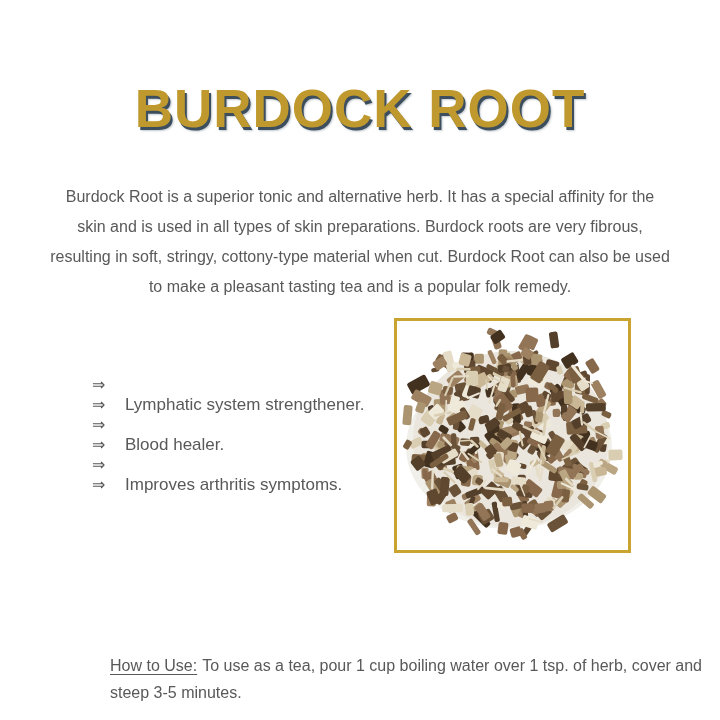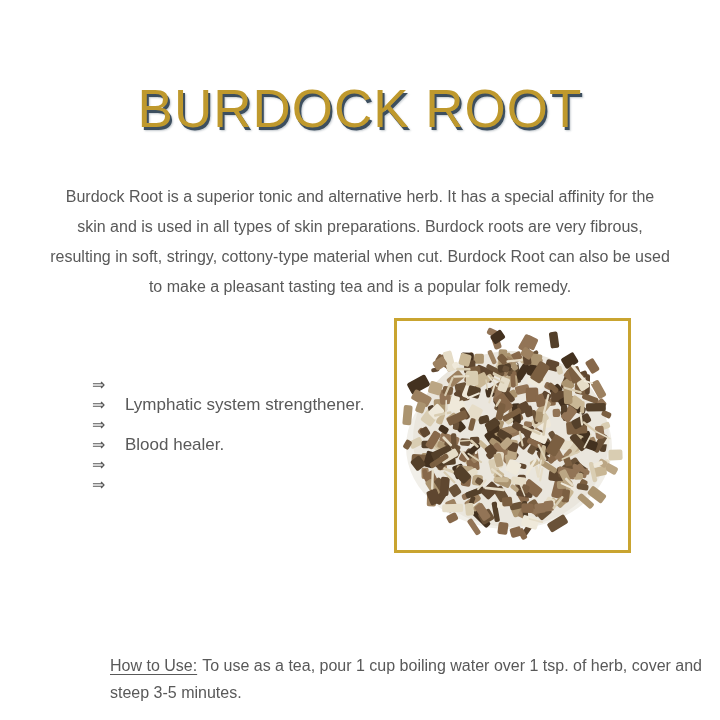--- a/index.html
+++ b/index.html
@@ -11,21 +11,21 @@
   }
   html,body{margin:0;padding:0;}
   body{
     width:720px;height:720px;background:var(--bg);
     font-family:"Liberation Sans", sans-serif;
     position:relative;overflow:hidden;
   }
   .page{position:absolute;inset:0;background:var(--bg);}
   .title{
     position:absolute;top:78px;left:0;width:720px;margin:0;
-    text-align:center;font-size:53px;font-weight:400;letter-spacing:1px;
+    text-align:center;font-size:53px;font-weight:700;letter-spacing:1px;
     color:var(--gold);
     text-shadow:2px 3px 0 var(--title-shadow), 3px 4px 2px rgba(61,79,95,0.30);
     white-space:nowrap;
   }
   .intro{
     position:absolute;top:182px;left:50px;width:620px;margin:0;
     text-align:center;font-size:16px;line-height:30px;color:var(--text);
   }
   .uses{position:absolute;left:92px;top:346px;width:300px;}
   .uses-heading{
@@ -72,20 +72,21 @@
       </li>
       <li class="use-item">
         <span class="bullet">⇒</span>
         <span class="use-text">Blood healer.</span>
       </li>
       <li class="use-item">
         <span class="bullet">⇒</span>
       </li>
       <li class="use-item">
         <span class="bullet">⇒</span>
+        <span class="use-text">Improves arthritis symptoms.</span>
       </li>
     </ul>
   </section>
 
   <figure class="photo-frame">
     <svg id="root-photo" viewBox="0 0 231 229" xmlns="http://www.w3.org/2000/svg">
         <ellipse cx="112" cy="126" rx="103" ry="82" fill="#f1efe9"></ellipse>
         <ellipse cx="114" cy="118" rx="98" ry="88" fill="#eae6dd"></ellipse>
         <rect x="104.6" y="50.4" width="17.5" height="10.0" rx="2" fill="#6a5238" transform="rotate(101 113.3 55.4)"></rect>
         <rect x="131.2" y="52.9" width="16.7" height="12.3" rx="2" fill="#efe9da" transform="rotate(23 139.5 59.1)"></rect>

